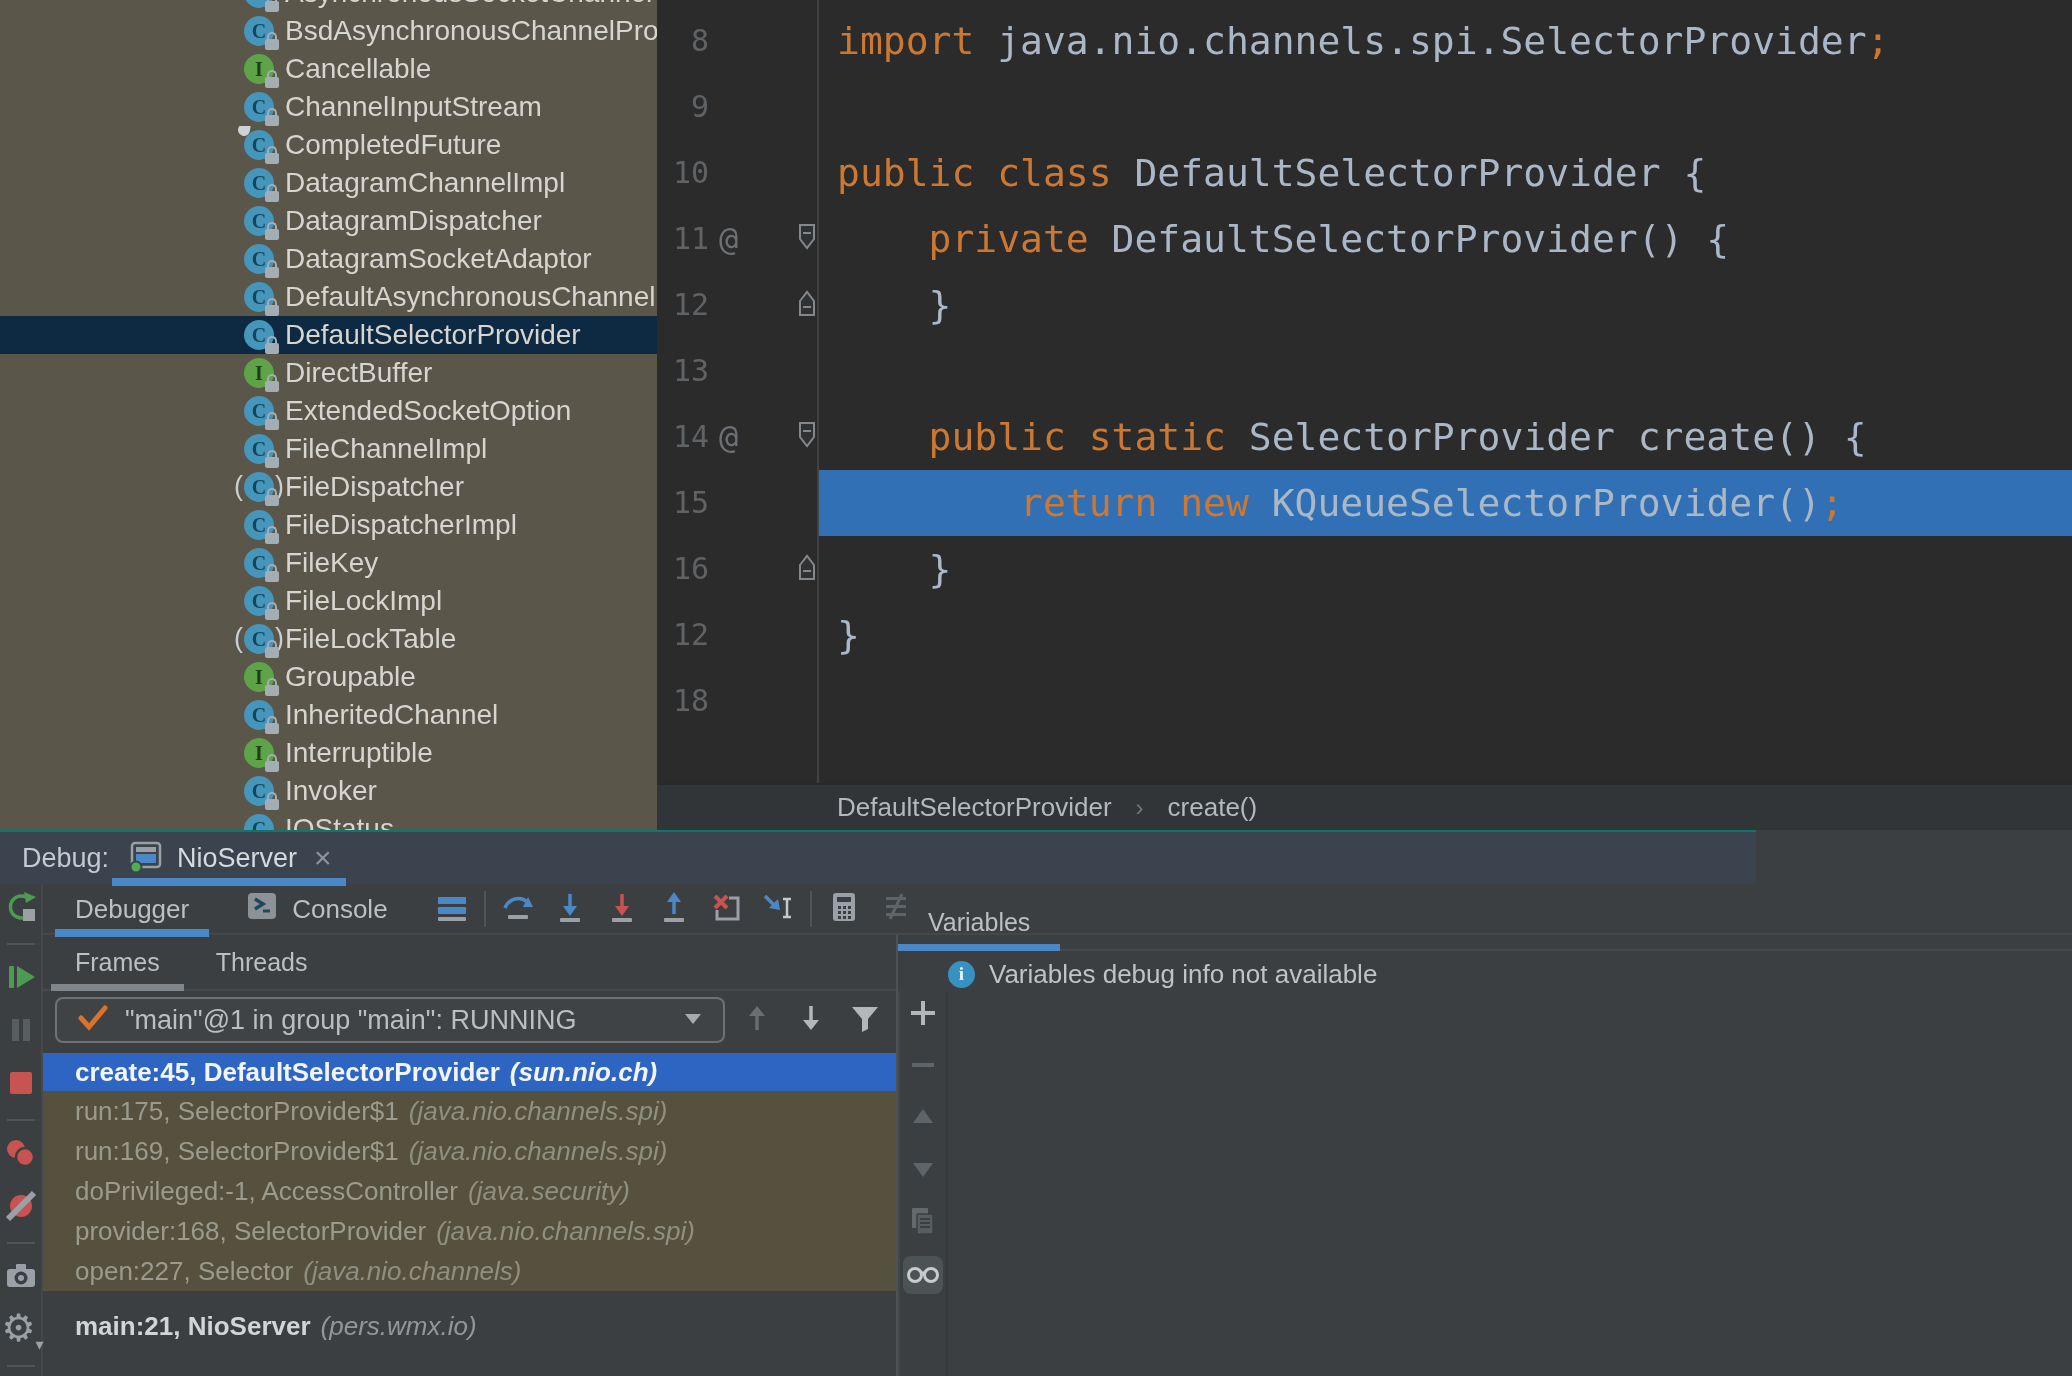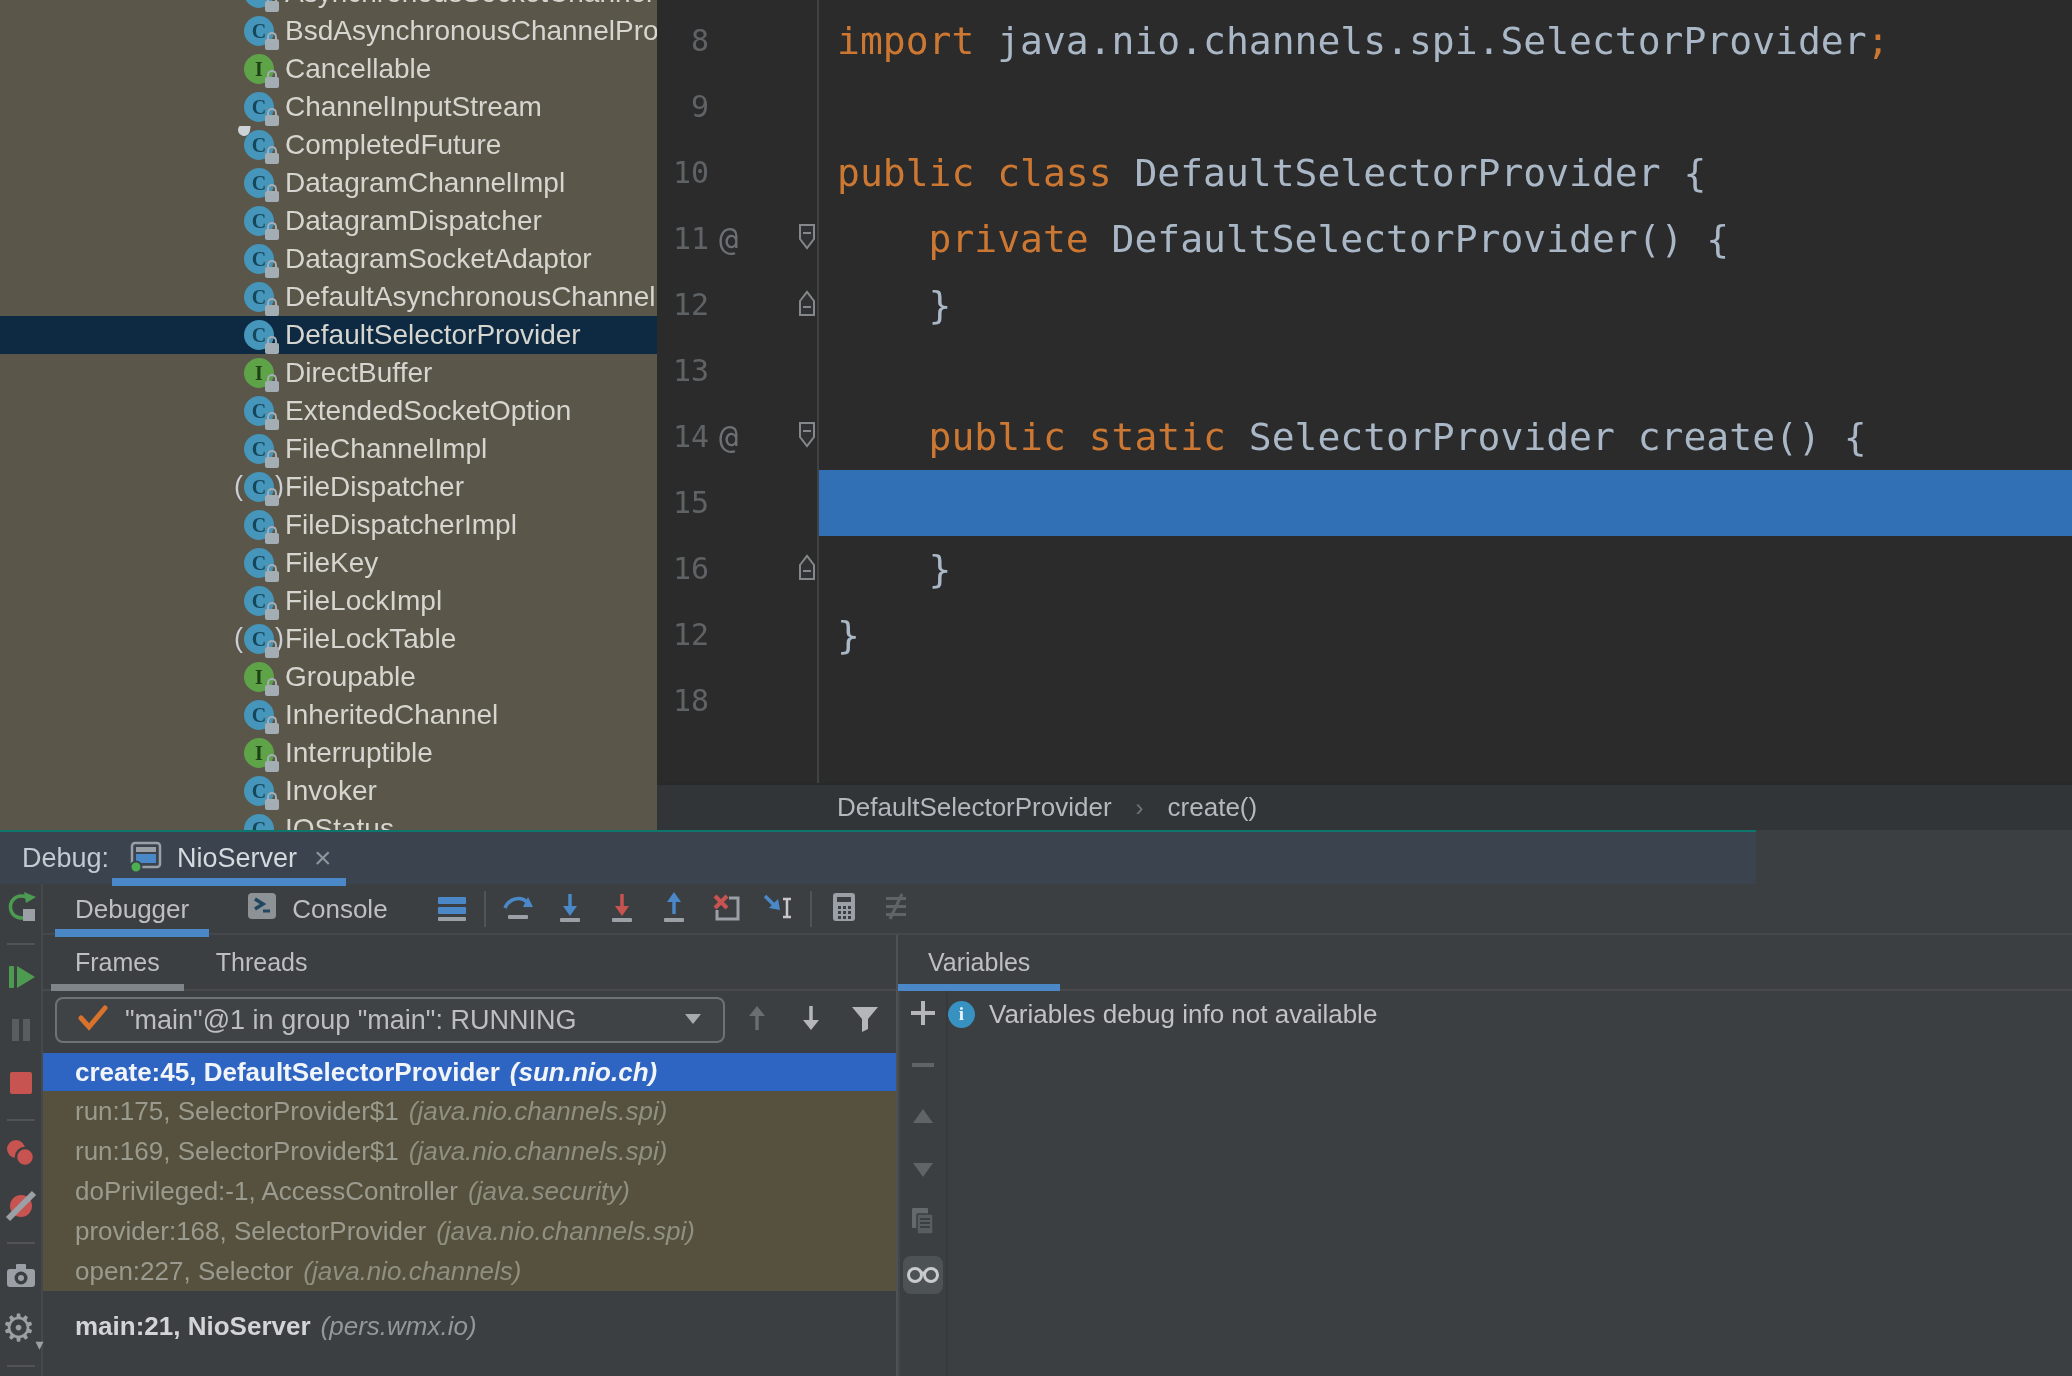--- a/index.html
+++ b/index.html
@@ -105,21 +105,21 @@
   
   .watches-strip{position:absolute;left:898px;top:991px;width:50px;height:385px;box-sizing:border-box;
                  border-left:2px solid #44474a;border-right:2px solid #37393b;
                  display:flex;flex-direction:column;align-items:center;}
   .wbtn{width:40px;height:38px;display:flex;align-items:center;justify-content:center;
         border-radius:8px;margin-top:14px;}
   .wbtn:first-child{margin-top:5px;}
   .wbtn.active{background:#4d5254;}
 
   
-  .variables-panel{position:absolute;left:898px;top:935px;width:1174px;height:441px;}
+  .variables-panel{position:absolute;left:898px;top:895px;width:1174px;height:441px;}
   .variables-panel .panel-tabs{padding-left:0;}
   .variables-panel .panel-tab{padding:0 30px;}
   .var-info{position:absolute;left:50px;top:62px;height:34px;display:flex;align-items:center;gap:14px;
             font-size:26px;color:#c0c2c4;}
   .info-badge{width:27px;height:27px;border-radius:50%;background:#3792c2;color:#eaf4fb;
               display:flex;align-items:center;justify-content:center;font-size:19px;font-weight:bold;
               font-family:"Liberation Serif",serif;}
 </style>
 </head>
 <body>
@@ -337,20 +337,21 @@
           <span class="gmark">@</span>
           <span class="fold"><svg width="22" height="28" viewBox="0 0 22 28" xmlns="http://www.w3.org/2000/svg">
               <path d="M4 2 H18 V16 L11 25 L4 16 Z" fill="#2f3133" stroke="#85888b" stroke-width="2"></path>
               <line x1="7" y1="10" x2="15" y2="10" stroke="#85888b" stroke-width="2"></line>
             </svg></span>
           <span class="code"><span class="seg-p">    </span><span class="seg-k">public static </span><span class="seg-p">SelectorProvider create() {</span></span>
         </div>
         <div class="code-line exec">
           <div class="exec-bg"></div>
           <span class="lnum">15</span>
+          <span class="code"><span class="seg-p">        </span><span class="seg-k">return new </span><span class="seg-p">KQueueSelectorProvider()</span><span class="seg-k">;</span></span>
         </div>
         <div class="code-line">
           <span class="lnum">16</span>
           <span class="fold"><svg width="22" height="28" viewBox="0 0 22 28" xmlns="http://www.w3.org/2000/svg">
               <path d="M4 26 H18 V12 L11 3 L4 12 Z" fill="#2f3133" stroke="#85888b" stroke-width="2"></path>
               <line x1="7" y1="18" x2="15" y2="18" stroke="#85888b" stroke-width="2"></line>
             </svg></span>
           <span class="code"><span class="seg-p">    }</span></span>
         </div>
         <div class="code-line">

